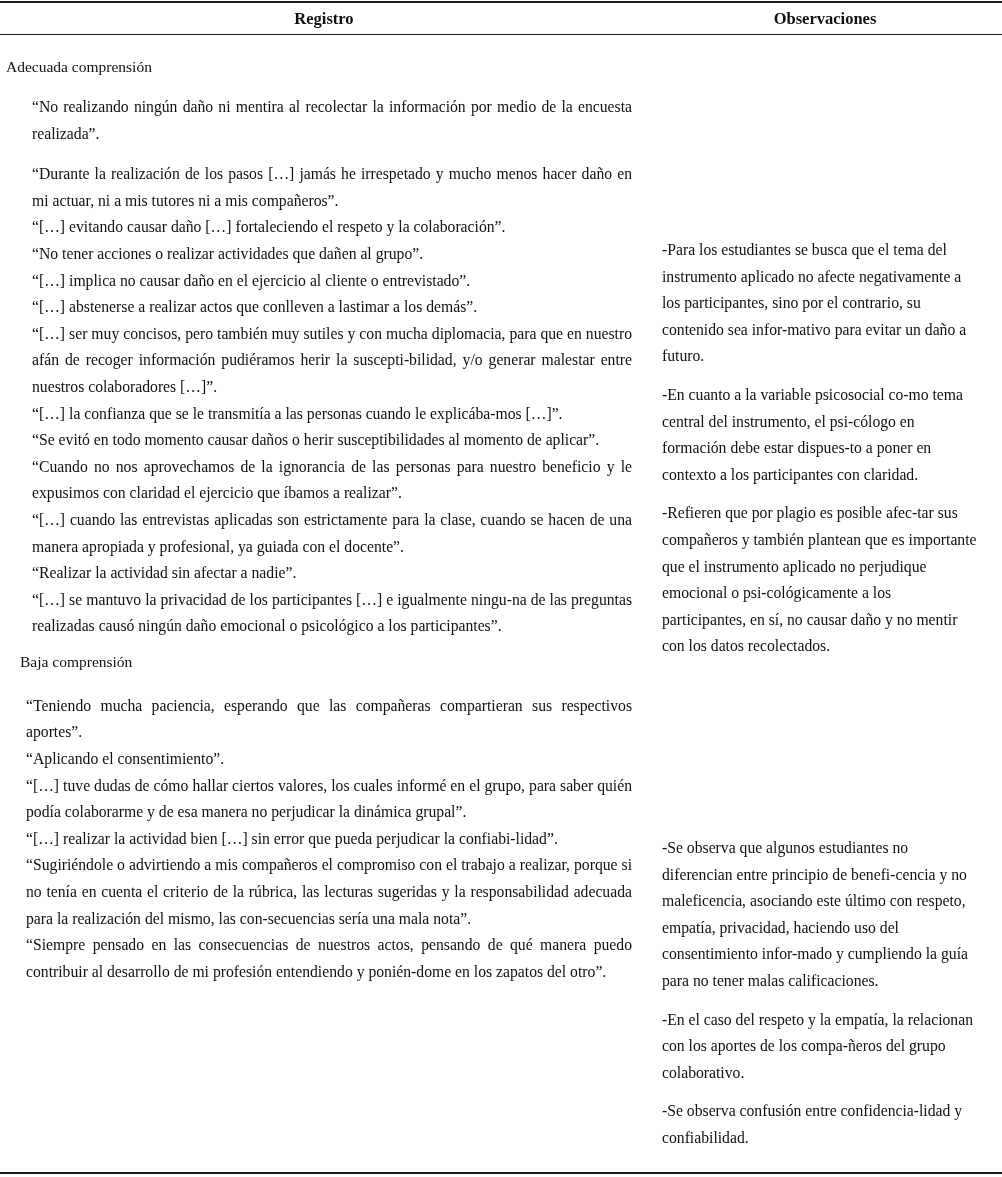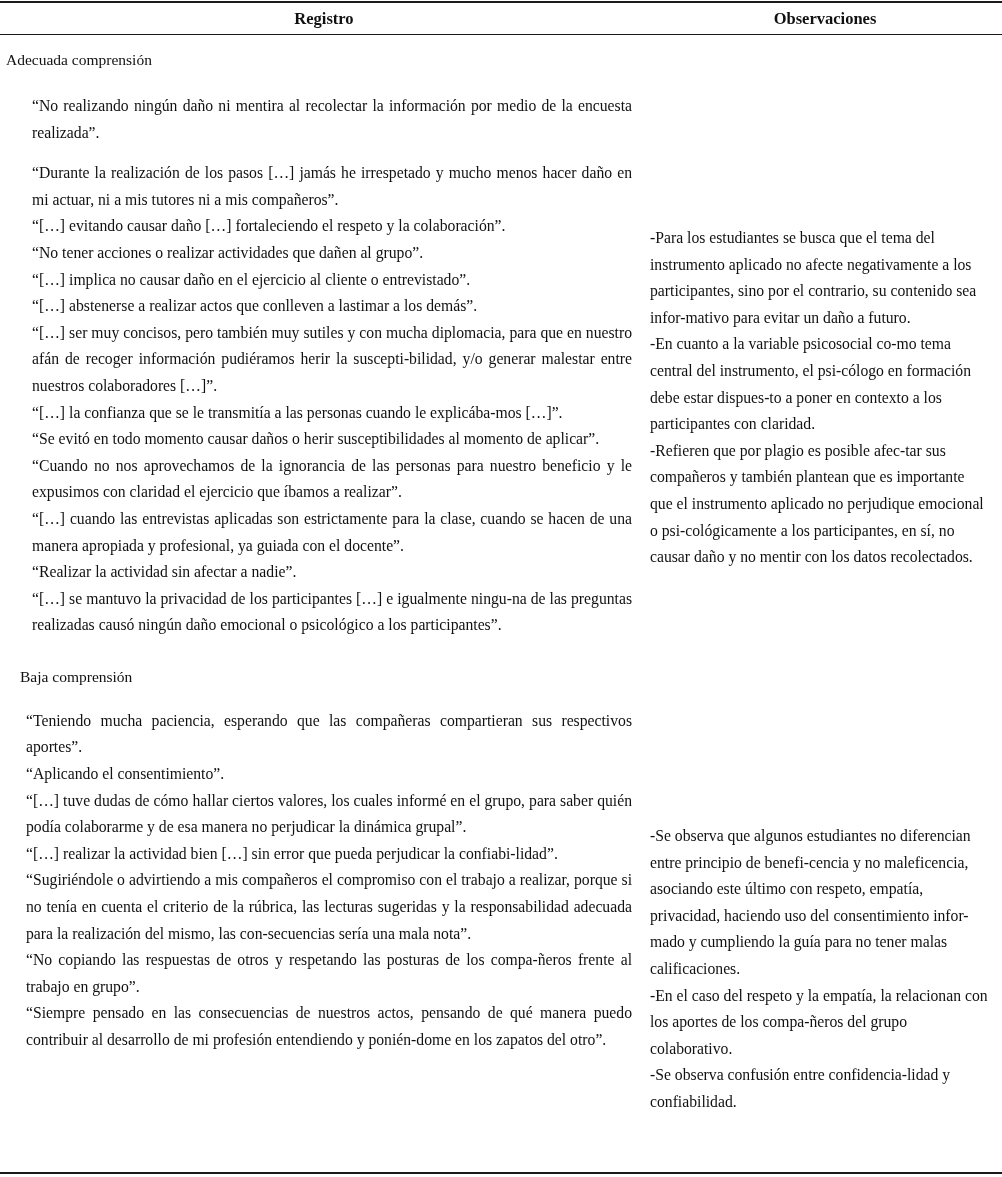--- a/index.html
+++ b/index.html
@@ -59,63 +59,63 @@
 
   .body-area {
     position: absolute;
     left: 0; top: 35px;
     width: 1002px;
     height: 1137px;
   }
 
   .col-registro {
     position: absolute;
-    left: 0; top: 1px;
+    left: 0; top: 8px;
     width: 648px;
   }
   .col-observaciones {
     position: absolute;
     left: 650px; top: 0;
     width: 340px;
   }
 
   .section-heading {
     font-size: 15.5px;
     line-height: 19px;
     padding-left: 6px;
   }
   #sec-adecuada-heading { margin-top: 14px; }
-  #sec-baja-heading { margin-top: 28px; padding-left: 20px; }
+  #sec-baja-heading { margin-top: 12px; padding-left: 20px; }
 
   .quote-list {
     margin: 0;
     padding: 0;
     list-style: none;
     padding-left: 32px;
     padding-right: 16px;
   }
   .quote-list li {
     font-size: 15.7px;
     line-height: 26.6px;
     text-align: justify;
     text-justify: inter-word;
     hyphens: manual;
     margin: 0;
   }
-  #adecuada-quotes { margin-top: 24px; }
+  #adecuada-quotes { margin-top: 18px; }
   #baja-quotes { margin-top: 22px; padding-left: 26px; }
   .quote-list li.gap-after { margin-bottom: 14px; }
 
   .obs-block {
     font-size: 15.7px;
     line-height: 26.6px;
     text-align: left;
     padding-right: 12px;
   }
-  .obs-block p { margin: 0; }
+  .obs-block p { margin: 12px; }
   #obs-adecuada { position: absolute; top: 190px; left: 0; width: 340px; }
   #obs-baja { position: absolute; top: 788px; left: 0; width: 340px; }
 </style>
 </head>
 <body>
 
 <div class="table-wrap">
 
   <div class="rule-top"></div>
   <div class="rule-head"></div>
@@ -149,21 +149,20 @@
       </ul>
 
       <div class="section-heading" id="sec-baja-heading">Baja comprensión</div>
 
       <ul class="quote-list" id="baja-quotes">
         <li>“Teniendo mucha paciencia, esperando que las compañeras compartieran sus respectivos aportes”.</li>
         <li>“Aplicando el consentimiento”.</li>
         <li>“[…] tuve dudas de cómo hallar ciertos valores, los cuales informé en el grupo, para saber quién podía colaborarme y de esa manera no perjudicar la dinámica grupal”.</li>
         <li>“[…] realizar la actividad bien […] sin error que pueda perjudicar la confiabi-lidad”.</li>
         <li>“Sugiriéndole o advirtiendo a mis compañeros el compromiso con el trabajo a realizar, porque si no tenía en cuenta el criterio de la rúbrica, las lecturas sugeridas y la responsabilidad adecuada para la realización del mismo, las con-secuencias sería una mala nota”.</li>
-        <li>“No copiando las respuestas de otros y respetando las posturas de los compa-ñeros frente al trabajo en grupo”.</li>
         <li>“Siempre pensado en las consecuencias de nuestros actos, pensando de qué manera puedo contribuir al desarrollo de mi profesión entendiendo y ponién-dome en los zapatos del otro”.</li>
       </ul>
 
     </div>
 
     <div class="col-observaciones">
 
       <div class="obs-block" id="obs-adecuada">
         <p>-Para los estudiantes se busca que el tema del instrumento aplicado no afecte negativamente a los participantes, sino por el contrario, su contenido sea infor-mativo para evitar un daño a futuro.</p>
         <p>-En cuanto a la variable psicosocial co-mo tema central del instrumento, el psi-cólogo en formación debe estar dispues-to a poner en contexto a los participantes con claridad.</p>

